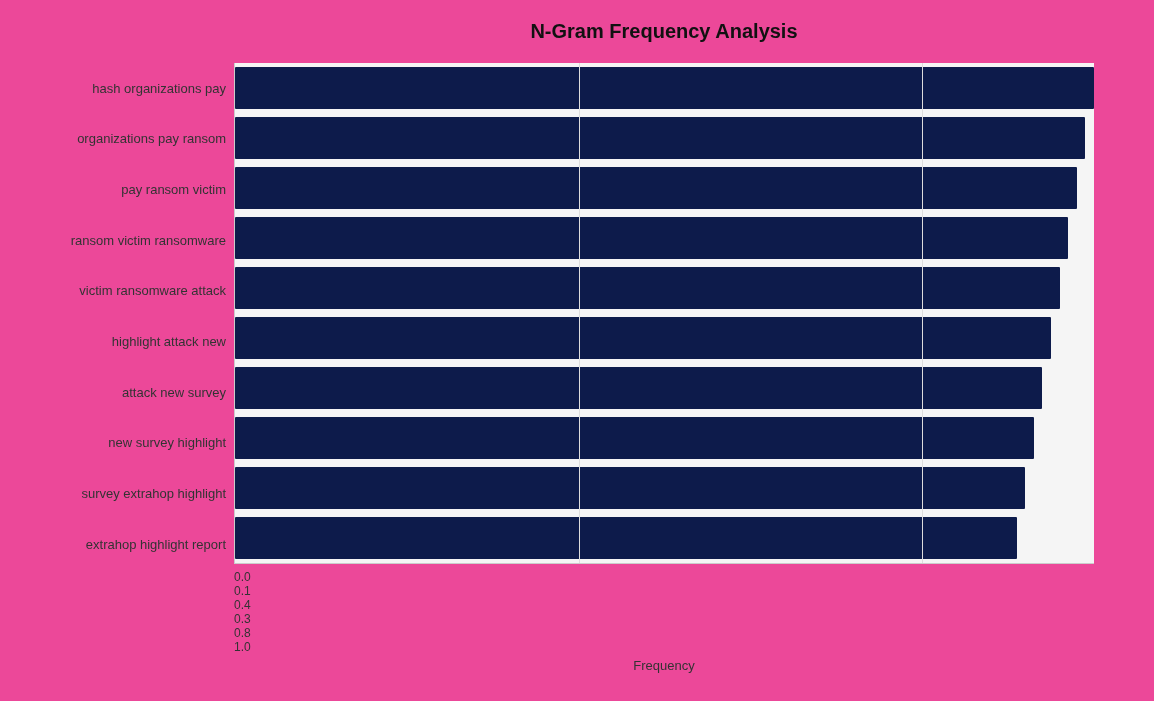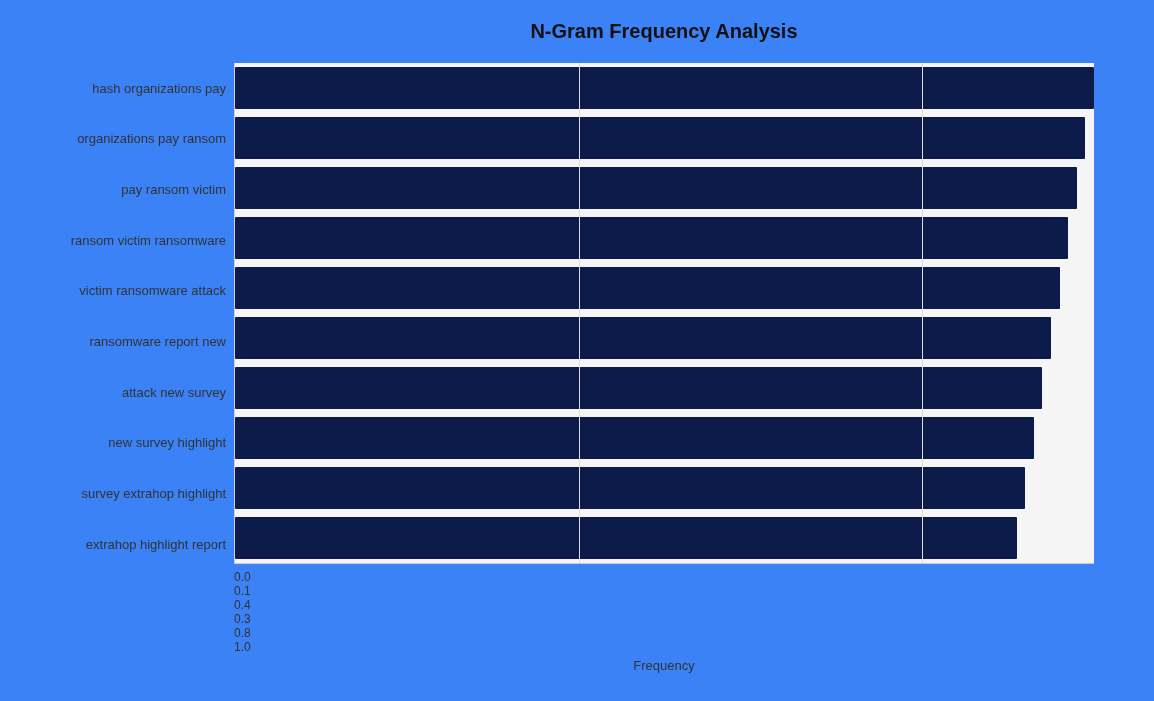--- a/index.html
+++ b/index.html
@@ -6,21 +6,21 @@
     body {
       font-family: Arial, sans-serif;
       background: #ffffff;
       width: 1154px;
       height: 701px;
       overflow: hidden;
     }
     .chart-container {
       width: 1154px;
       height: 701px;
-      background: #3b82f6;
+      background: #ec4899;
       padding: 20px 60px 84px 20px;
       position: relative;
     }
     .chart-title {
       text-align: center;
       font-size: 20px;
       font-weight: bold;
       color: #111;
       margin-bottom: 20px;
       margin-left: 214px;
@@ -105,21 +105,21 @@
 
 <div class="chart-container">
   <div class="chart-title">N-Gram Frequency Analysis</div>
   <div class="chart-area">
     <div class="y-axis-labels" id="y-labels">
         <div class="y-label">hash organizations pay</div>
         <div class="y-label">organizations pay ransom</div>
         <div class="y-label">pay ransom victim</div>
         <div class="y-label">ransom victim ransomware</div>
         <div class="y-label">victim ransomware attack</div>
-        <div class="y-label">ransomware report new</div>
+        <div class="y-label">highlight attack new</div>
         <div class="y-label">attack new survey</div>
         <div class="y-label">new survey highlight</div>
         <div class="y-label">survey extrahop highlight</div>
         <div class="y-label">extrahop highlight report</div>
       </div>
     <div class="bars-and-xaxis">
       <div class="bars-section" id="bars-section">
 
       <div class="grid-lines" style="position: absolute; inset: 0px;">
             <div class="grid-line" style="margin-left: 20%; position: absolute; left: 20%; top: 0px; bottom: 0px; border-left: 1px solid rgb(221, 221, 221); width: 0px;"></div>

